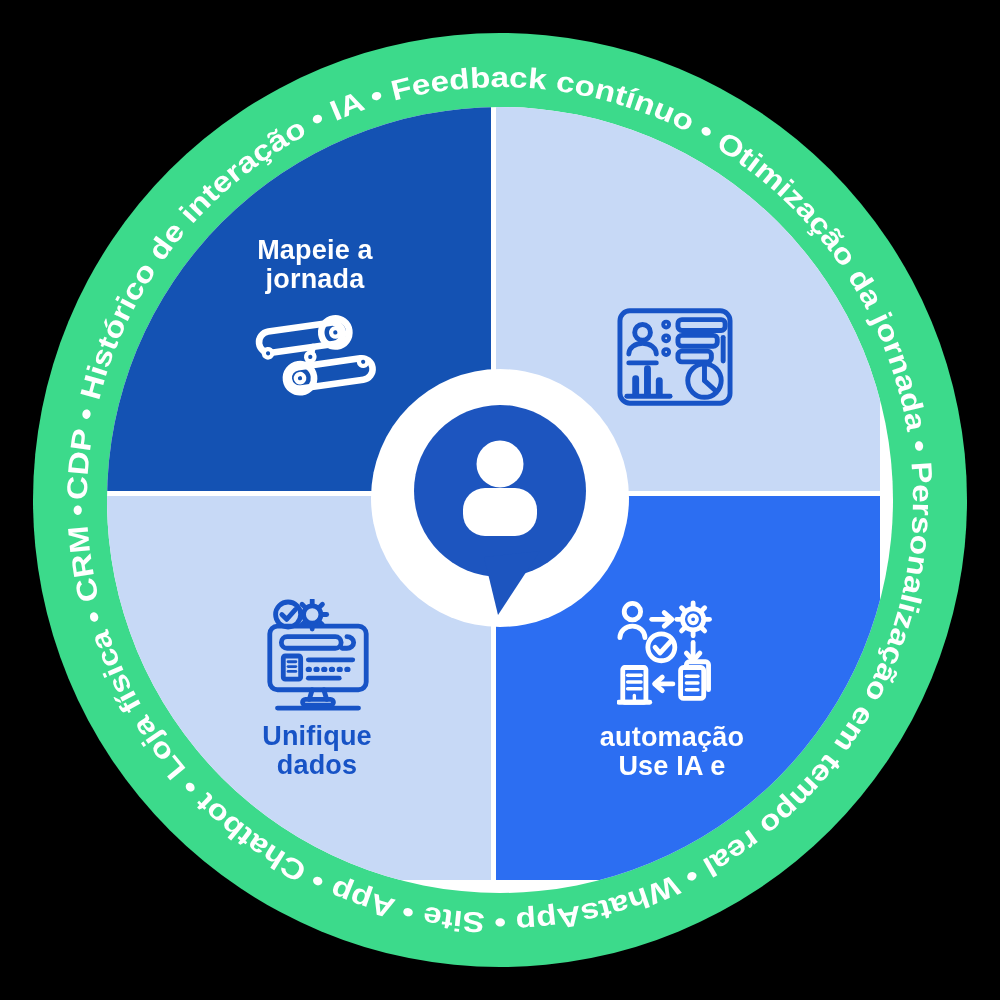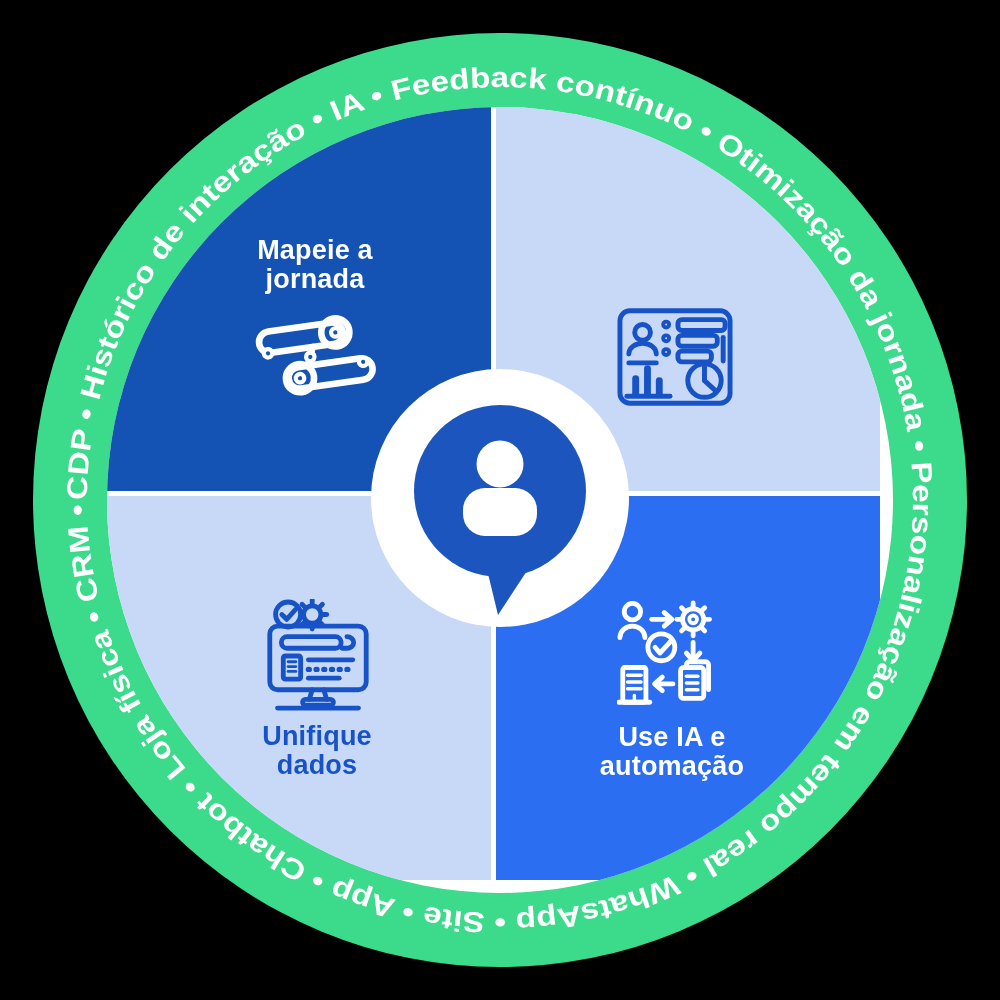--- a/index.html
+++ b/index.html
@@ -193,22 +193,22 @@
         <path d="M47,80 l-8,7 l8,7"></path>
 
         <path d="M72,70 v-3 a3,3 0 0 1 3,-3 h17 a3,3 0 0 1 3,3 v26"></path>
         <rect x="66" y="70" width="24" height="32" rx="3"></rect>
         <line x1="72" y1="79" x2="84" y2="79" stroke-width="3.5"></line>
         <line x1="72" y1="86" x2="84" y2="86" stroke-width="3.5"></line>
         <line x1="72" y1="93" x2="84" y2="93" stroke-width="3.5"></line>
       </svg>
     </div>
     <div class="abs qtitle on-dark" style="left:565px;top:645px">
+      <div>automação</div>
       <div>Use IA e</div>
-      <div>automação</div>
     </div>
   </div>
 
   <div class="center-badge">
     <svg class="bubble-svg" width="176" height="212" viewBox="0 0 176 212">
       <circle cx="88" cy="86" r="86" fill="var(--bubble_blue)"></circle>
       <path d="M72,152 L86,210 L128,146 Z" fill="var(--bubble_blue)"></path>
       <circle cx="88" cy="59" r="23.5" fill="var(--white)"></circle>
       <rect x="51" y="83" width="74" height="48" rx="22" fill="var(--white)"></rect>
     </svg>

